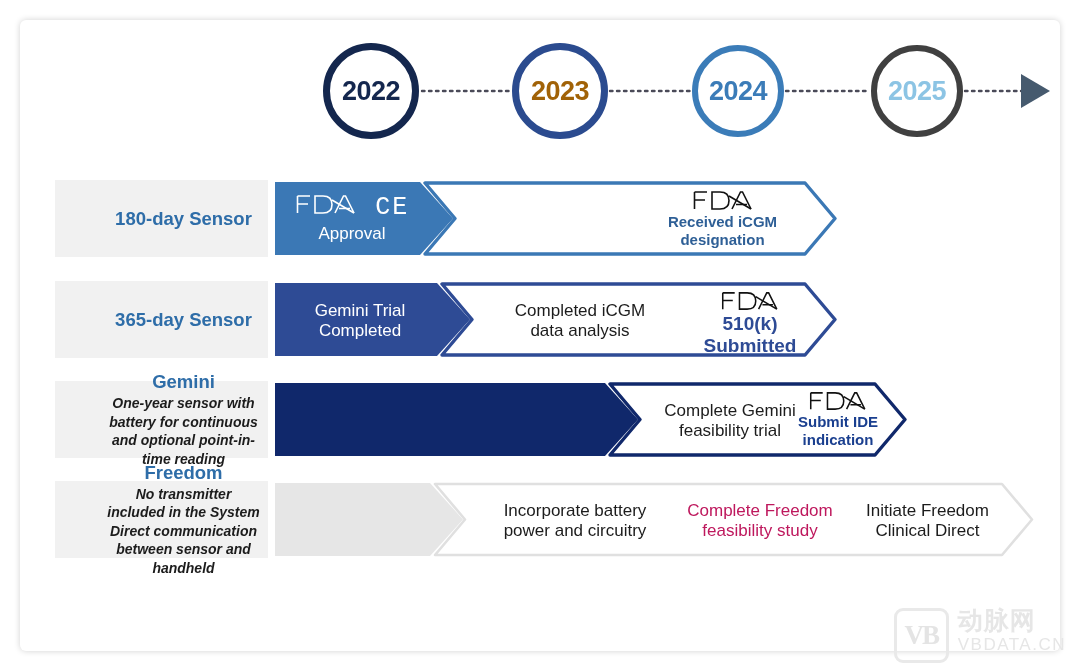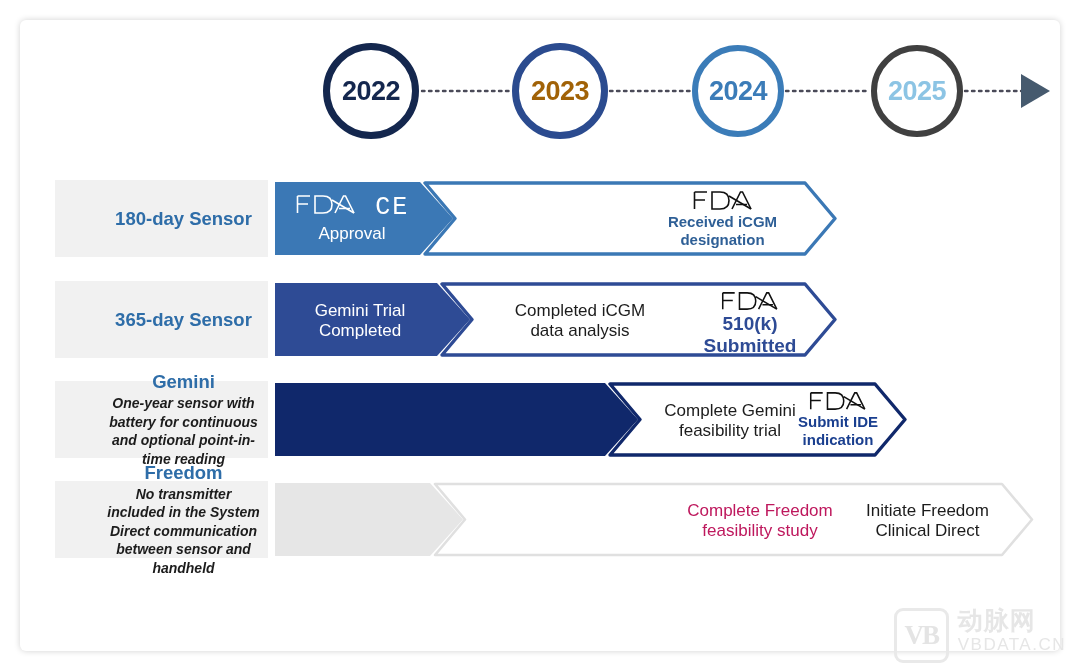--- a/index.html
+++ b/index.html
@@ -317,20 +317,24 @@
       <span>handheld</span>
     </div>
   </div>
 
   <div class="bar-wrap" style="left:275px; width:762px;">
     <svg class="bar-svg" width="762" height="77" viewBox="0 0 762 77">
       <path d="M0,2 L155,2 L188,38.5 L155,75 L0,75 Z" fill="#e6e6e6"></path>
       <path d="M160,3 L727,3 L757,38.5 L727,74 L160,74 L190,38.5 Z" fill="#ffffff" stroke="#e0e0e0" stroke-width="2.6" stroke-linejoin="round"></path>
     </svg>
 
+    <div class="seg-text" style="left:200px; top:20px; width:200px; color:#1c1c1c; font-size:17px;">
+      <span>Incorporate battery</span><br>
+      <span>power and circuitry</span>
+    </div>
     <div class="seg-text" style="left:390px; top:20px; width:190px; color:#be185d; font-size:17px;">
       <span>Complete Freedom</span><br>
       <span>feasibility study</span>
     </div>
     <div class="seg-text" style="left:565px; top:20px; width:175px; color:#1c1c1c; font-size:17px;">
       <span>Initiate Freedom</span><br>
       <span>Clinical Direct</span>
     </div>
   </div>
 </div>

